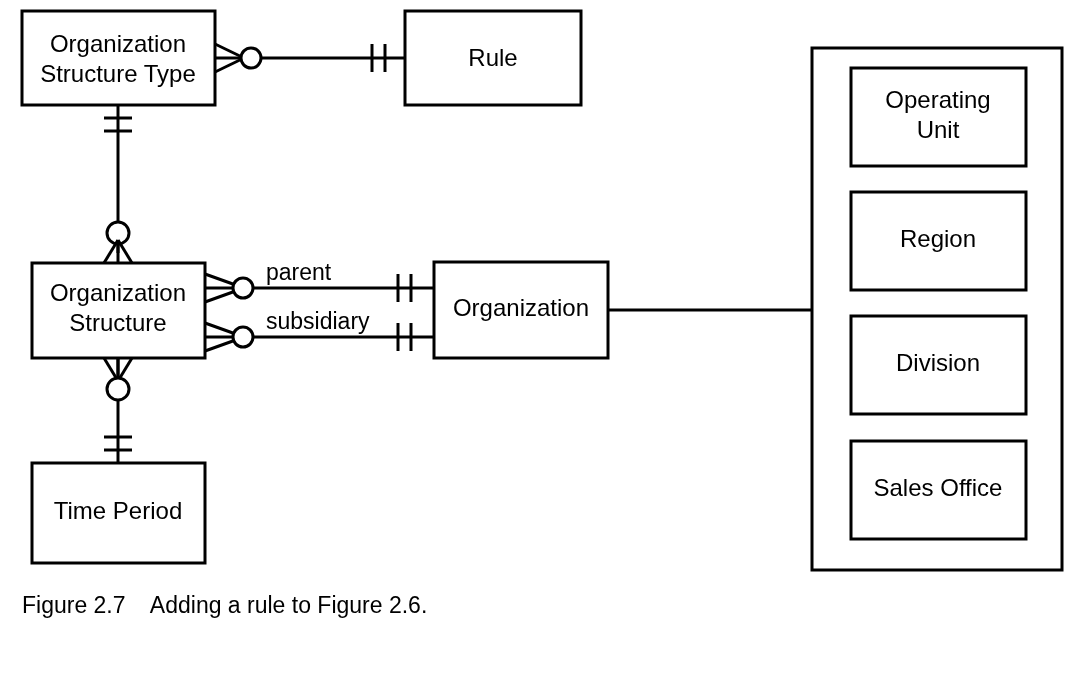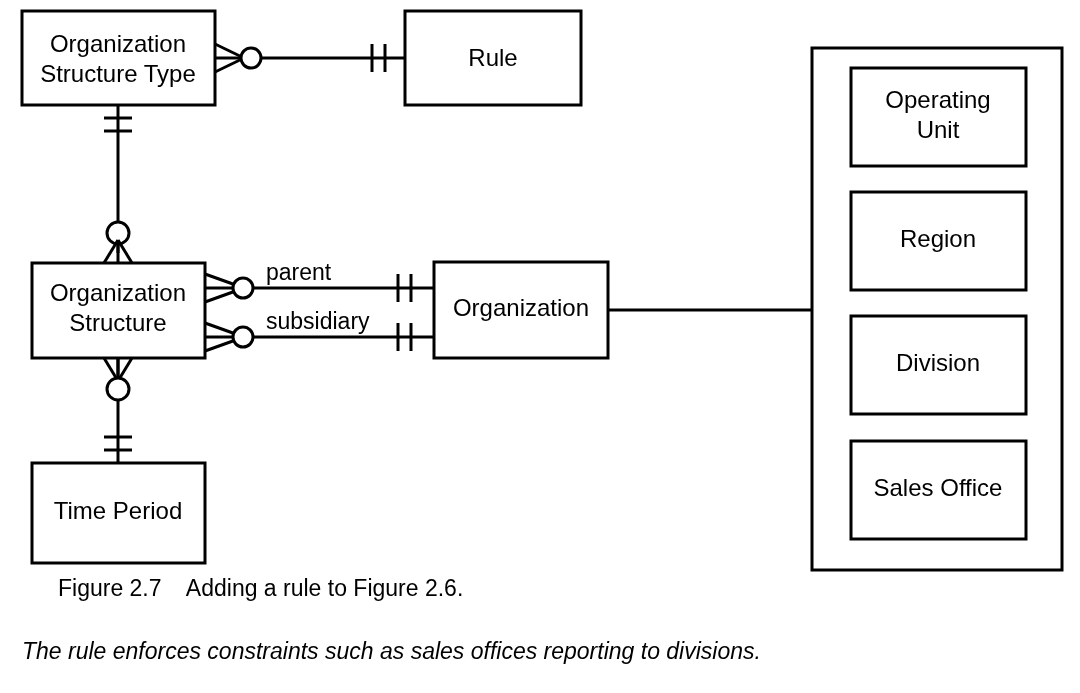--- a/index.html
+++ b/index.html
@@ -40,26 +40,25 @@
   .role-label {
     font-family: "Liberation Sans", sans-serif;
     font-size: 23px;
     fill: #000000;
     text-anchor: start;
     dominant-baseline: alphabetic;
   }
   .caption-main {
     position: absolute;
     left: 22px;
-    top: 575px;
+    top: 592px;
     font-family: "Liberation Sans", sans-serif;
     font-size: 23px;
     color: #000000;
     white-space: pre;
-    margin-left: 36px;
   }
   .caption-sub {
     position: absolute;
     left: 22px;
     top: 638px;
     font-family: "Liberation Sans", sans-serif;
     font-size: 23px;
     font-style: italic;
     color: #000000;
     white-space: pre;
@@ -190,15 +189,14 @@
 
     <rect class="ent-rect" x="851" y="316" width="175" height="98"></rect>
     <text class="entity-label" x="938" y="365">Division</text>
 
     <rect class="ent-rect" x="851" y="441" width="175" height="98"></rect>
     <text class="entity-label" x="938" y="490">Sales Office</text>
 
   </svg>
 
   <div class="caption-main">Figure 2.7    Adding a rule to Figure 2.6.</div>
-  <div class="caption-sub">The rule enforces constraints such as sales offices reporting to divisions.</div>
 
 </div>
 
 </body></html>

